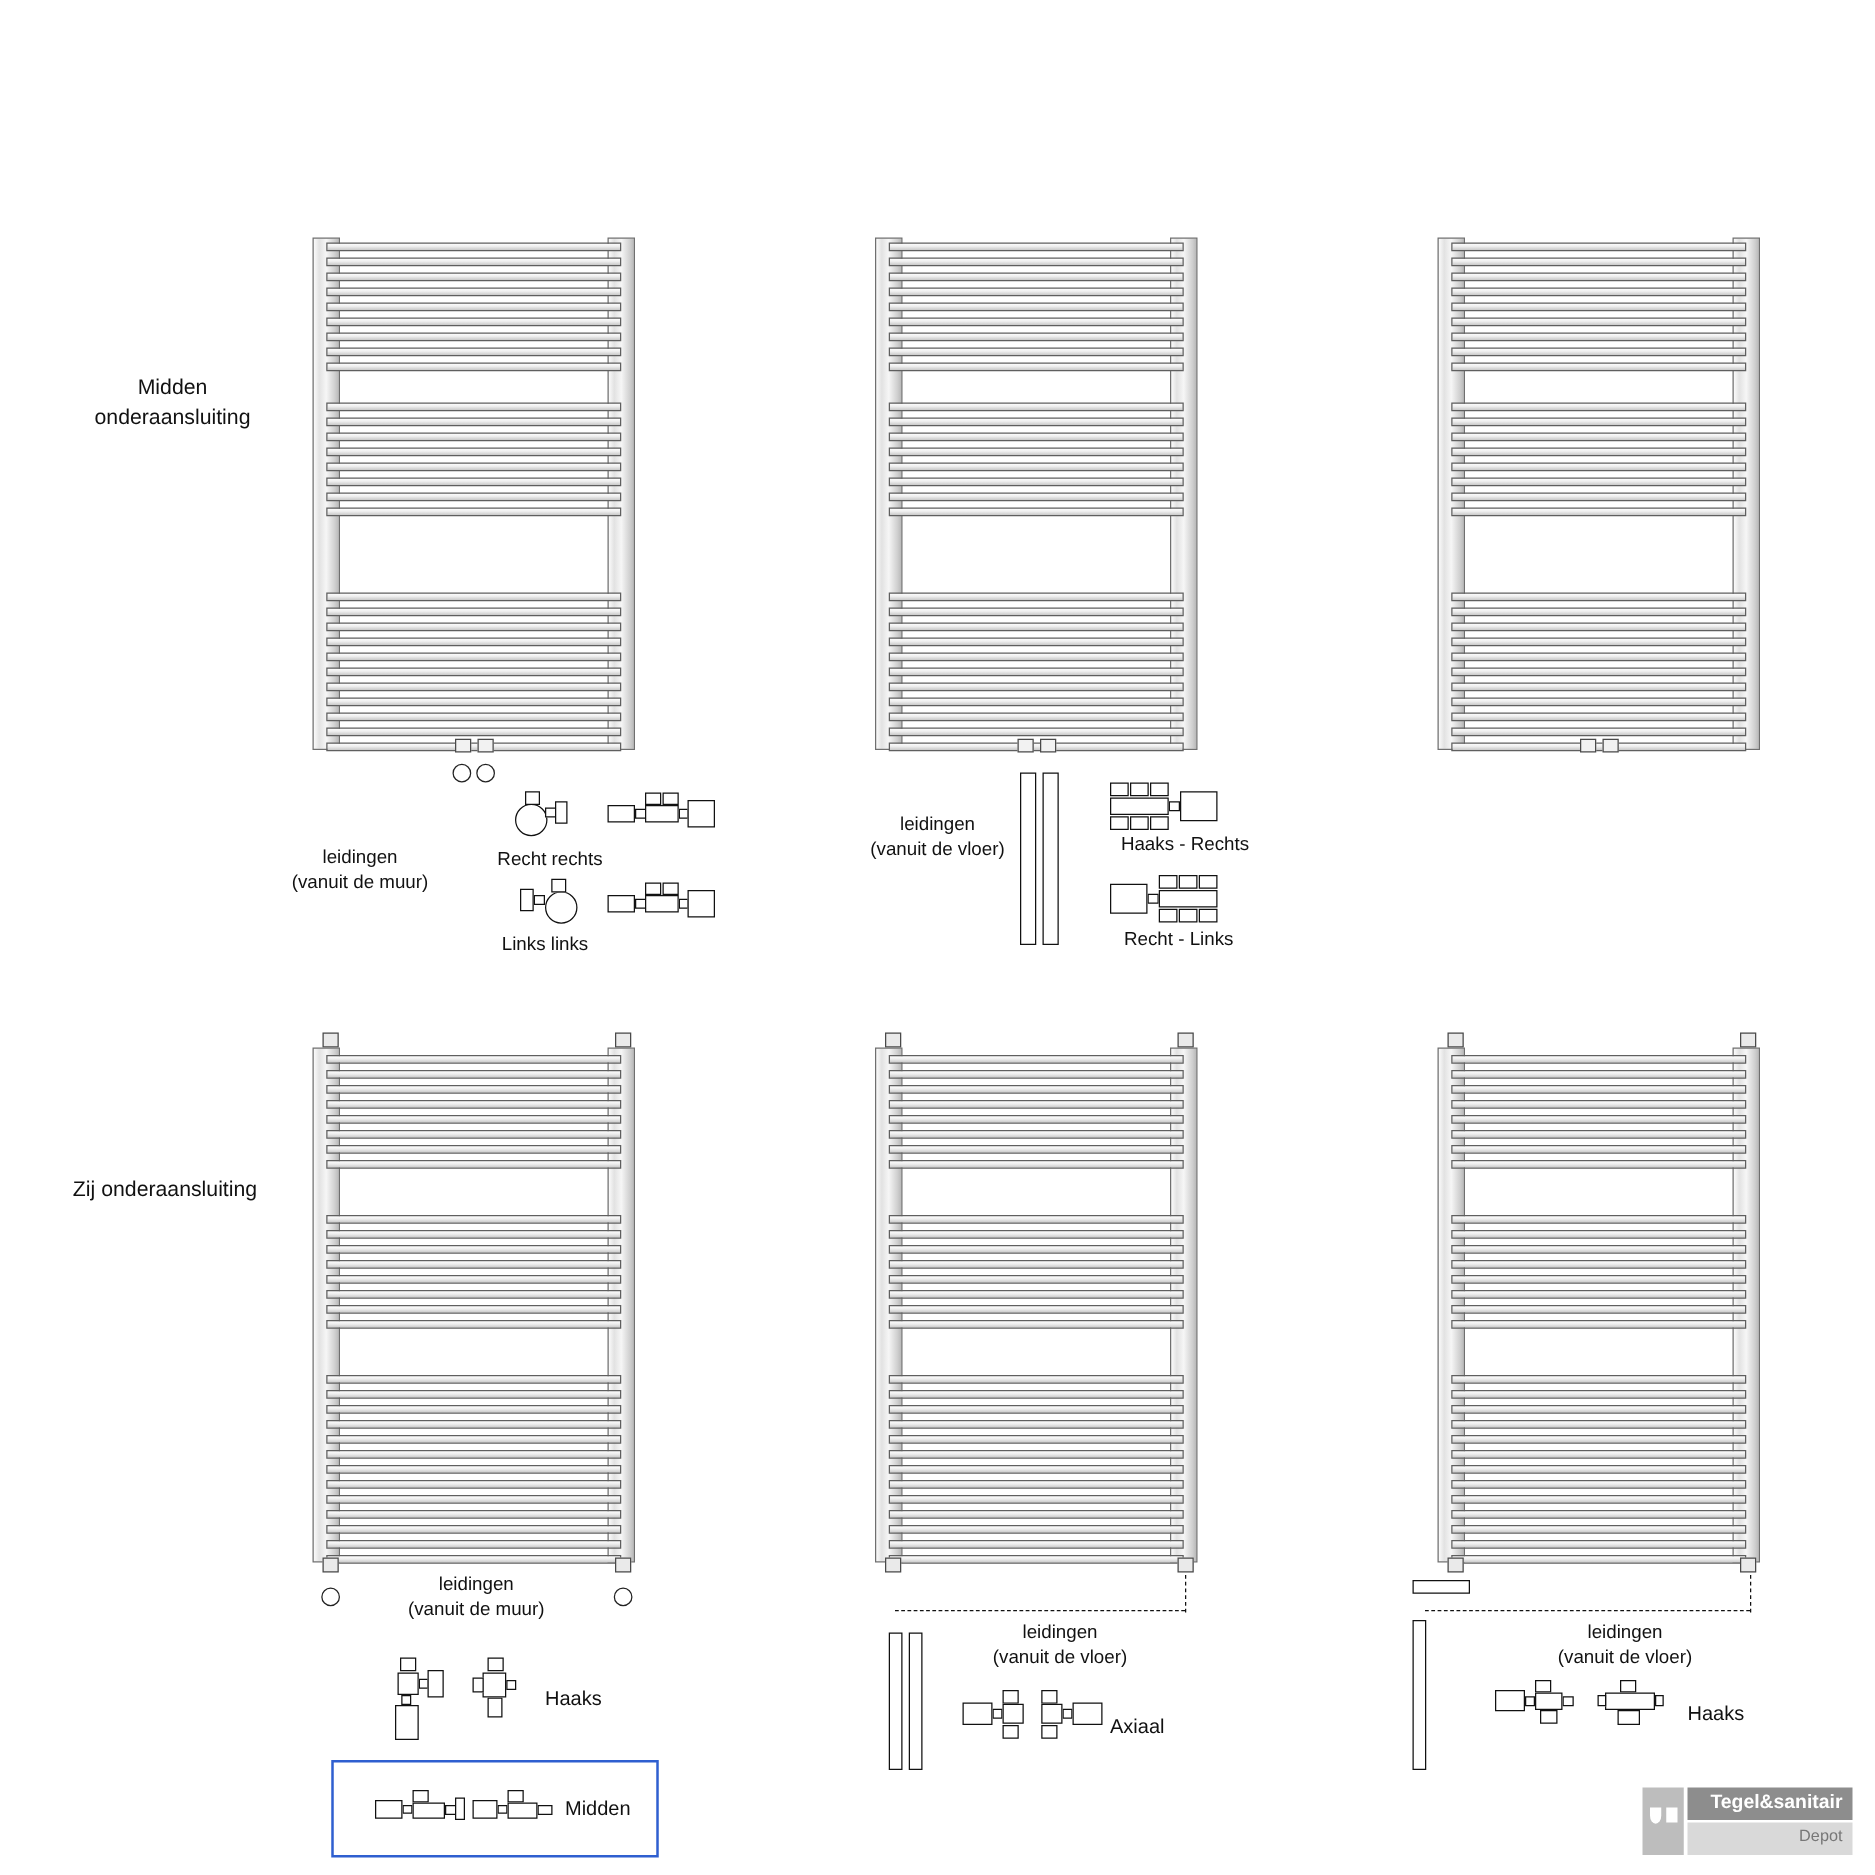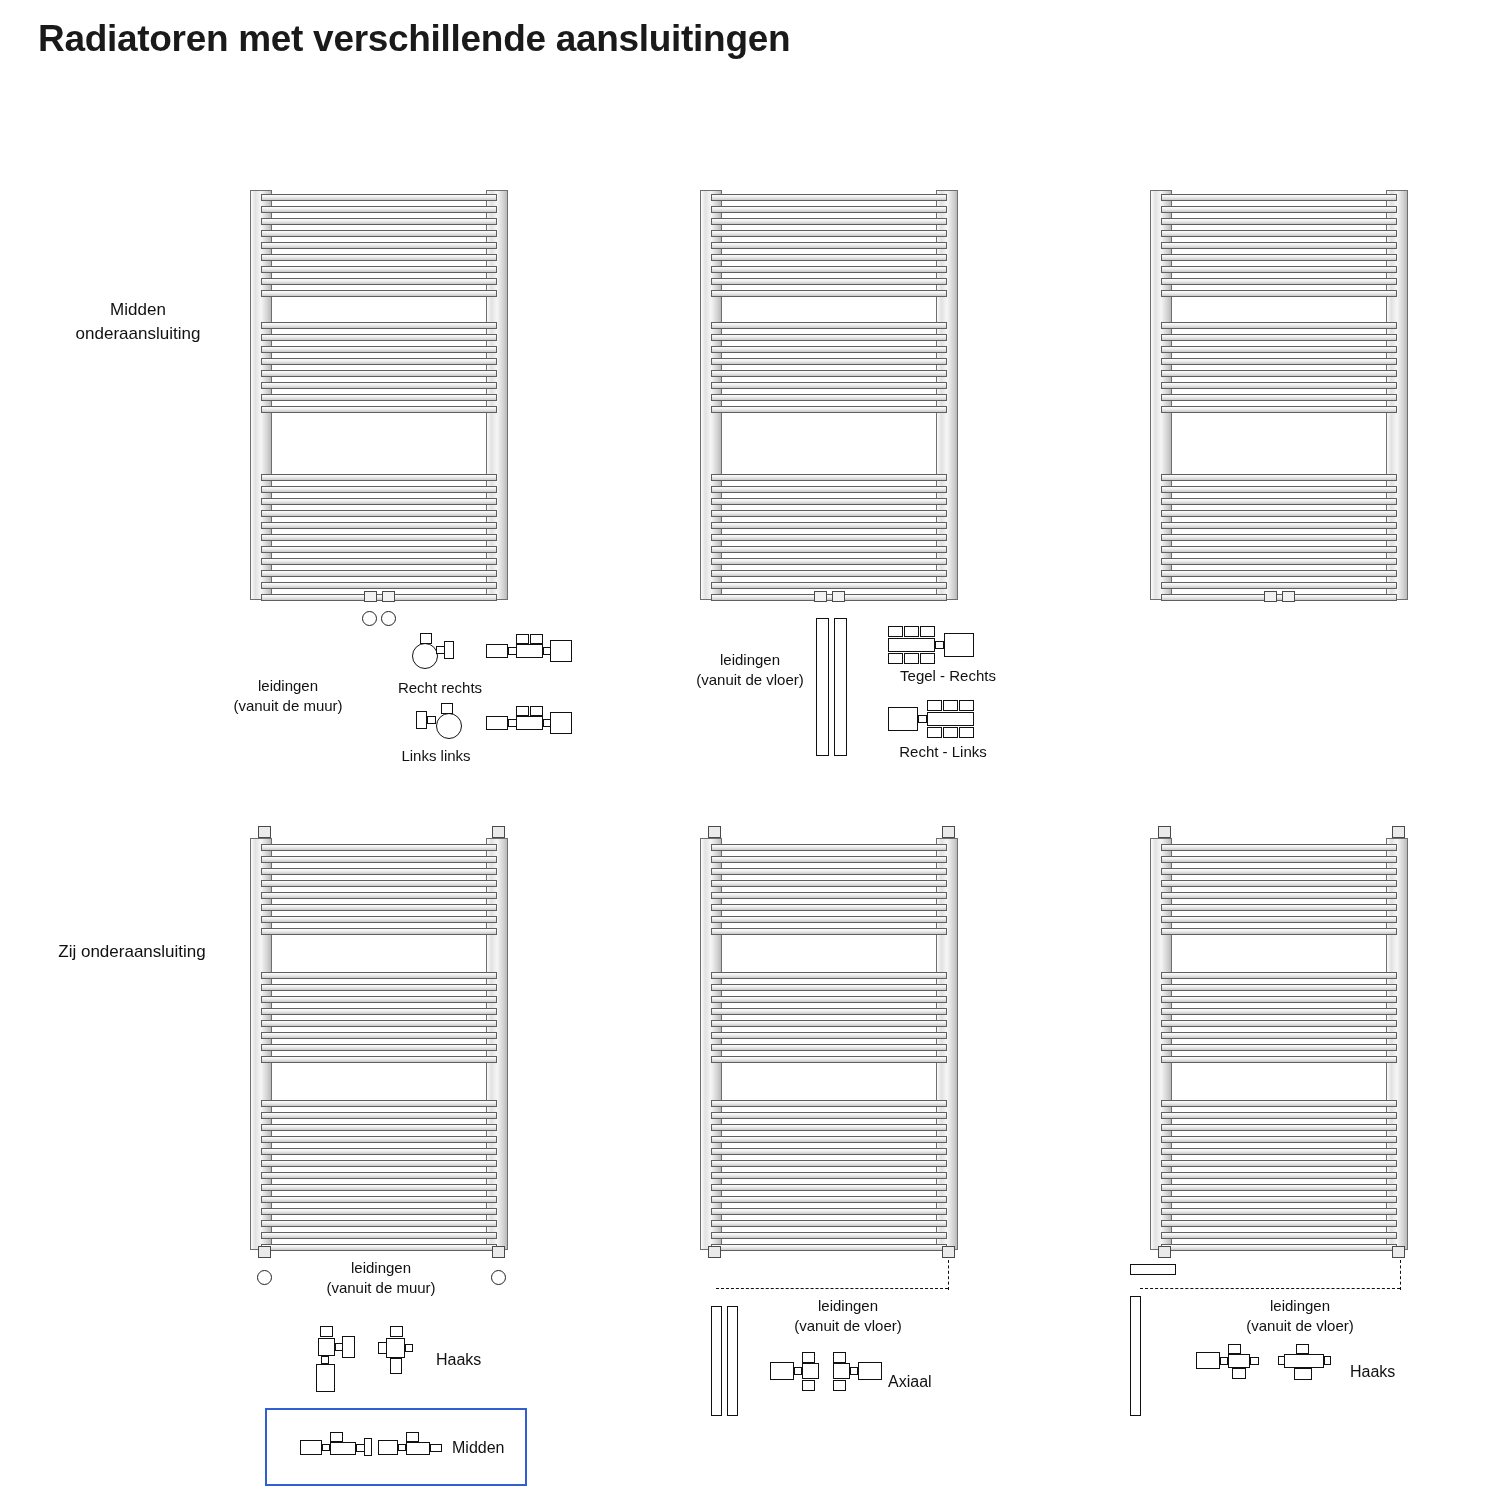--- a/index.html
+++ b/index.html
@@ -92,21 +92,20 @@
   .logo .t2{position:absolute;right:8px;top:31px;font-size:13px;color:#777;}
   .logo .drop{position:absolute;left:6px;top:16px;width:9px;height:13px;background:#fff;
       border-radius:0 0 50% 50%;}
   .logo .tap{position:absolute;left:19px;top:16px;width:9px;height:12px;background:#fff;}
 </style>
 </head>
 <body>
 
 <div class="page">
 
-  <h1 class="title">Radiatoren met verschillende aansluitingen</h1>
 
   <div class="rowlabel" style="left:58px;top:298px;width:160px;">
     <div>Midden</div>
     <div>onderaansluiting</div>
   </div>
   <div class="rowlabel" style="left:22px;top:940px;width:220px;">Zij onderaansluiting</div>
 
   <div class="radiator" style="left:250px;top:190px;width:258px;height:410px;">
     <div class="post left"></div>
     <div class="post right"></div>
@@ -237,21 +236,21 @@
     <div style="left:0px;top:0px;width:15px;height:11px;"></div>
     <div style="left:16px;top:0px;width:15px;height:11px;"></div>
     <div style="left:32px;top:0px;width:15px;height:11px;"></div>
     <div style="left:0px;top:12px;width:47px;height:14px;"></div>
     <div style="left:0px;top:27px;width:15px;height:11px;"></div>
     <div style="left:16px;top:27px;width:15px;height:11px;"></div>
     <div style="left:32px;top:27px;width:15px;height:11px;"></div>
     <div style="left:47px;top:15px;width:9px;height:8px;"></div>
     <div style="left:56px;top:7px;width:30px;height:24px;"></div>
   </div>
-  <div class="cap" style="left:878px;top:666px;width:140px;">Tegel - Rechts</div>
+  <div class="cap" style="left:878px;top:666px;width:140px;">Haaks - Rechts</div>
 
   <div class="vg" style="left:888px;top:700px;width:96px;height:38px;">
     <div style="left:0px;top:7px;width:30px;height:24px;"></div>
     <div style="left:30px;top:15px;width:9px;height:8px;"></div>
     <div style="left:39px;top:0px;width:15px;height:11px;"></div>
     <div style="left:55px;top:0px;width:15px;height:11px;"></div>
     <div style="left:71px;top:0px;width:15px;height:11px;"></div>
     <div style="left:39px;top:12px;width:47px;height:14px;"></div>
     <div style="left:39px;top:27px;width:15px;height:11px;"></div>
     <div style="left:55px;top:27px;width:15px;height:11px;"></div>
@@ -504,14 +503,24 @@
   </div>
   <div class="vg" style="left:1278px;top:1344px;width:62px;height:48px;">
     <div style="left:18px;top:0px;width:13px;height:10px;"></div>
     <div style="left:6px;top:10px;width:40px;height:14px;"></div>
     <div style="left:0px;top:12px;width:7px;height:9px;"></div>
     <div style="left:46px;top:12px;width:7px;height:9px;"></div>
     <div style="left:16px;top:24px;width:18px;height:12px;"></div>
   </div>
   <div class="cap lrg" style="left:1350px;top:1362px;width:110px;text-align:left;">Haaks</div>
 
+  <div class="logo">
+    <div class="bar1"></div>
+    <div class="bar2"></div>
+    <div class="sq">
+      <div class="drop"></div>
+      <div class="tap"></div>
+    </div>
+    <div class="t1">Tegel&amp;sanitair</div>
+    <div class="t2">Depot</div>
+  </div>
 
 </div>
 
 </body></html>

